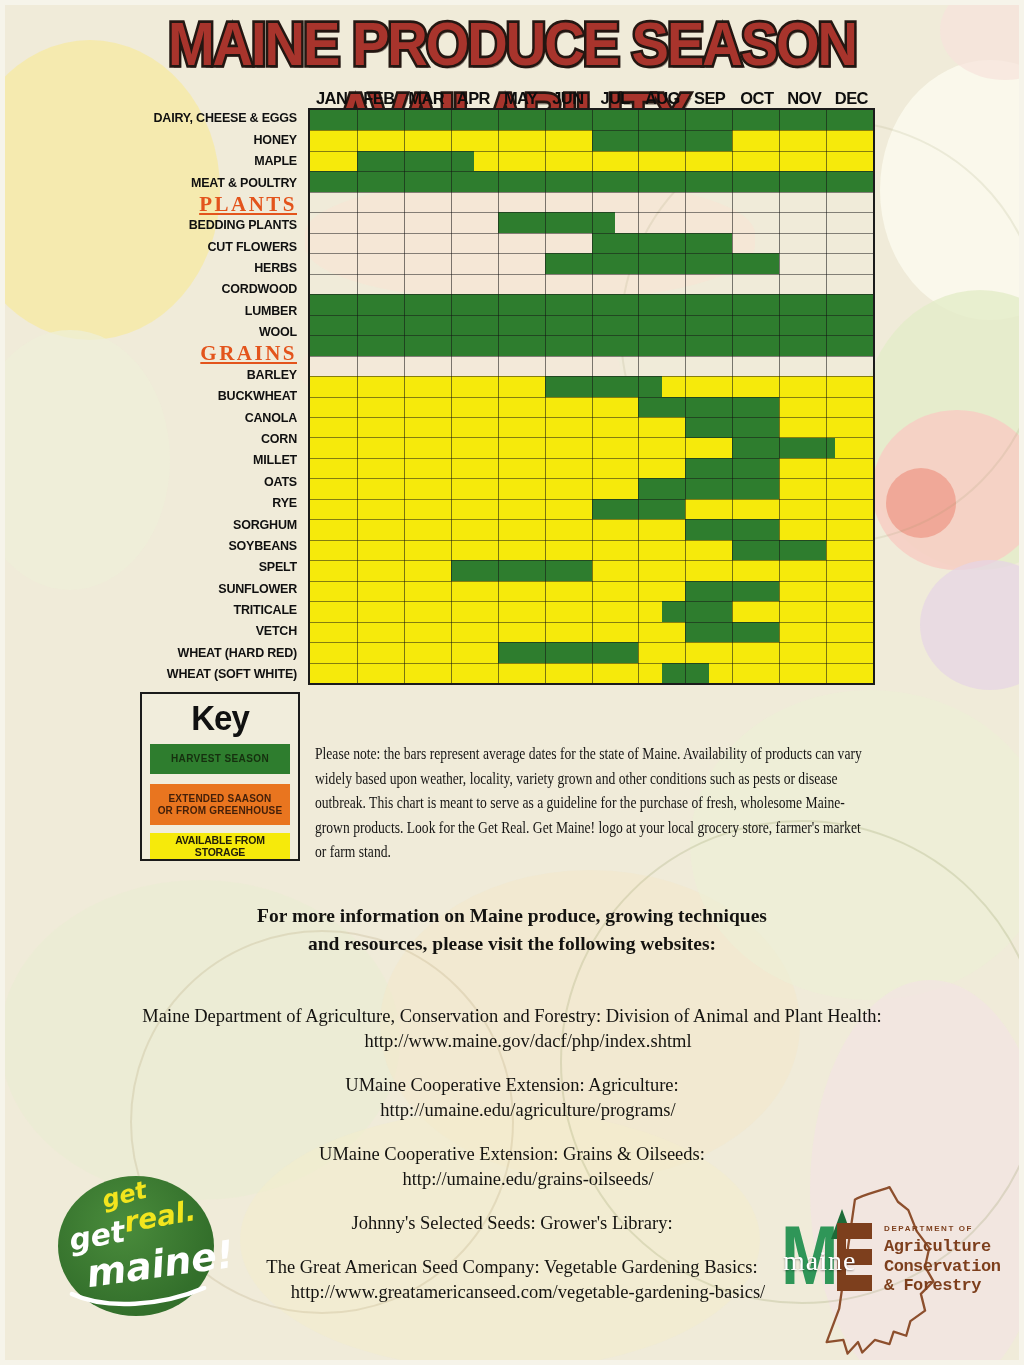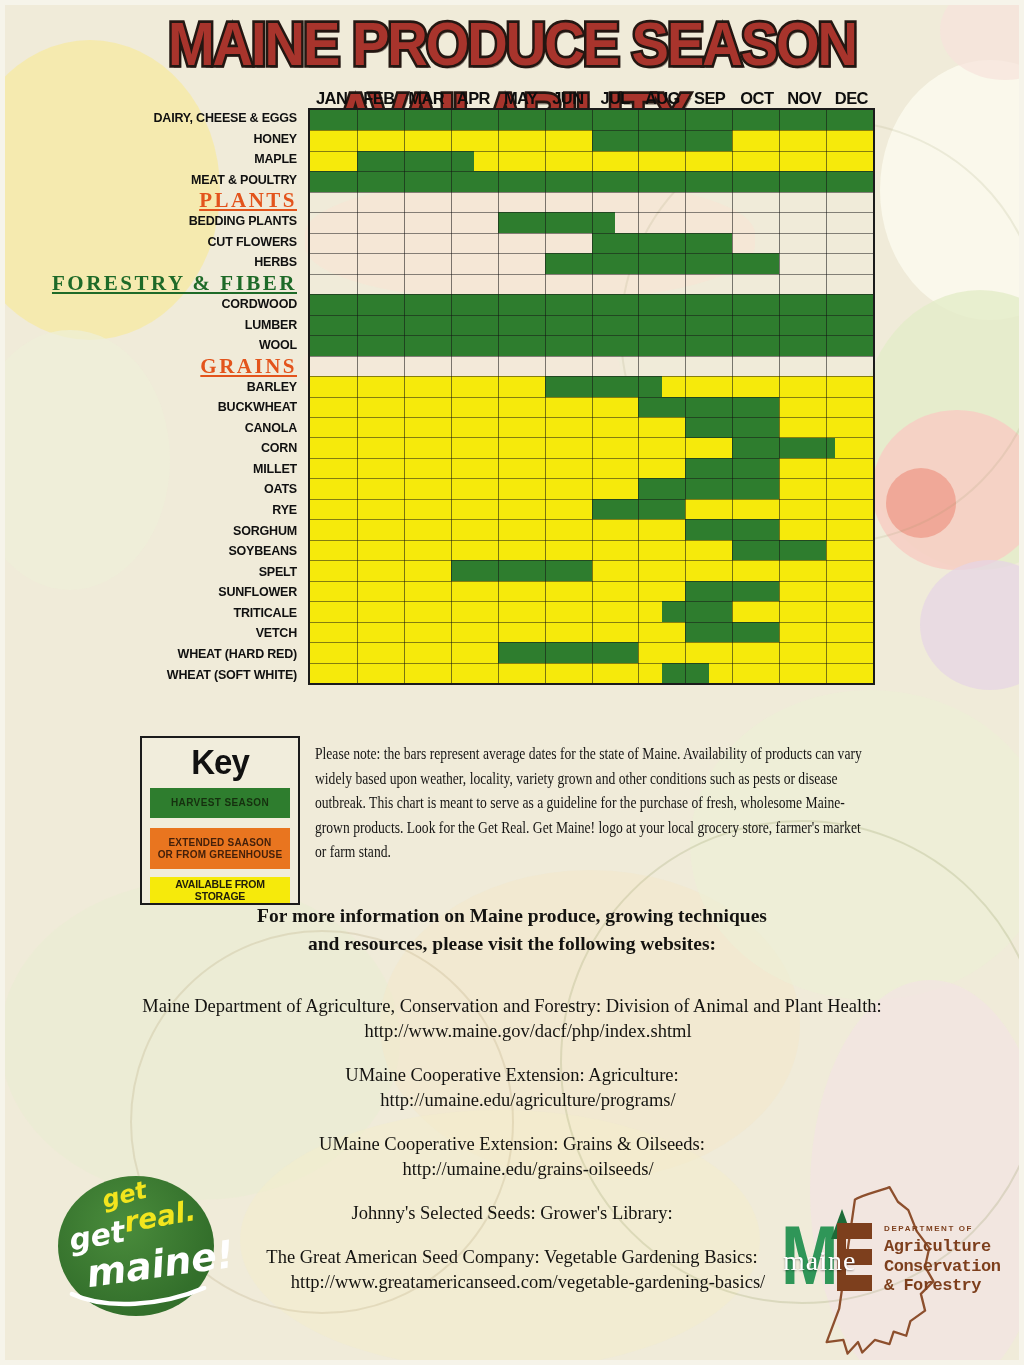--- a/index.html
+++ b/index.html
@@ -23,38 +23,38 @@
   .row-label.section{font-family:"Liberation Serif",serif;font-size:21px;letter-spacing:2.5px;text-decoration:underline;}
 
   .grid{position:absolute;left:308px;top:108px;width:567px;height:577px;border:2px solid #1b1b1b;
         box-sizing:border-box;display:flex;flex-direction:column;}
   .row-track{position:relative;flex:1;}
   .bar{position:absolute;top:0;bottom:0;}
   .gridlines{position:absolute;inset:0;z-index:5;pointer-events:none;}
   .vline{position:absolute;top:0;bottom:0;width:1px;background:rgba(20,20,20,.55);}
   .hline{position:absolute;left:0;right:0;height:1px;background:rgba(20,20,20,.5);}
 
-  .keybox{position:absolute;left:140px;top:736px;width:160px;height:169px;border:2px solid #1b1b1b;
+  .keybox{position:absolute;left:140px;top:692px;width:160px;height:169px;border:2px solid #1b1b1b;
           background:#f1eddc;box-sizing:border-box;}
   .key-title{text-align:center;font-size:33px;font-weight:800;letter-spacing:-1px;color:#111;margin-top:5px;
              transform:scaleY(1.08);}
   .swatches{padding:0 8px;}
   .swatch{width:100%;display:flex;flex-direction:column;align-items:center;justify-content:center;
           text-align:center;font-weight:700;line-height:12px;box-sizing:border-box;}
   .swatch.harvest{height:30px;margin-top:7px;background:#2e7d2e;color:#16300f;font-size:10px;letter-spacing:.4px;}
   .swatch.extended{height:41px;margin-top:10px;background:#e9751f;color:#44200a;font-size:10px;letter-spacing:.2px;}
   .swatch.storage{height:26px;margin-top:8px;background:#f6ea0b;color:#23200a;font-size:10.5px;letter-spacing:-0.2px;}
 
   .note{position:absolute;left:315px;top:742px;width:680px;margin:0;
         font-family:"Liberation Serif",serif;font-size:16.5px;line-height:24.5px;color:#161514;
         transform:scaleX(.824);transform-origin:left top;}
 
   .info{position:absolute;left:0;right:0;top:902px;text-align:center;color:#141310;
         font-family:"Liberation Serif",serif;}
-  .info-heading{font-size:19.5px;font-weight:700;line-height:28px;margin-bottom:36px;}
+  .info-heading{font-size:19.5px;font-weight:700;line-height:28px;margin-bottom:46px;}
   .res-entry{line-height:25px;margin-bottom:19px;font-size:18.5px;}
   .res-url{display:block;color:#141310;text-decoration:none;padding-left:32px;}
 
   .getreal{position:absolute;left:58px;top:1176px;width:156px;height:140px;border-radius:50%;
            background:radial-gradient(ellipse at 42% 35%, #4a8c3c 0%, #336f2b 70%);}
   .getreal span{position:absolute;font-family:"DejaVu Sans",sans-serif;font-style:italic;font-weight:700;line-height:1;}
   .g1{left:44px;top:7px;font-size:24px;color:#f2e51e;transform:rotate(-14deg);}
   .g2{left:66px;top:27px;font-size:28px;color:#f2e51e;transform:rotate(-10deg);}
   .g3{left:11px;top:45px;font-size:30px;color:#fff;transform:rotate(-10deg);}
   .g4{left:28px;top:69px;font-size:38px;color:#fff;transform:rotate(-8deg);}
@@ -121,21 +121,20 @@
       </div>
     <div class="row-labels">
         <div class="row-label">DAIRY, CHEESE &amp; EGGS</div>
         <div class="row-label">HONEY</div>
         <div class="row-label">MAPLE</div>
         <div class="row-label">MEAT &amp; POULTRY</div>
         <div class="row-label section" style="color: rgb(227, 84, 28);">PLANTS</div>
         <div class="row-label">BEDDING PLANTS</div>
         <div class="row-label">CUT FLOWERS</div>
         <div class="row-label">HERBS</div>
-        <div class="row-label section" style="color: rgb(30, 106, 40);">FORESTRY &amp; FIBER</div>
         <div class="row-label">CORDWOOD</div>
         <div class="row-label">LUMBER</div>
         <div class="row-label">WOOL</div>
         <div class="row-label section" style="color: rgb(227, 84, 28);">GRAINS</div>
         <div class="row-label">BARLEY</div>
         <div class="row-label">BUCKWHEAT</div>
         <div class="row-label">CANOLA</div>
         <div class="row-label">CORN</div>
         <div class="row-label">MILLET</div>
         <div class="row-label">OATS</div>

